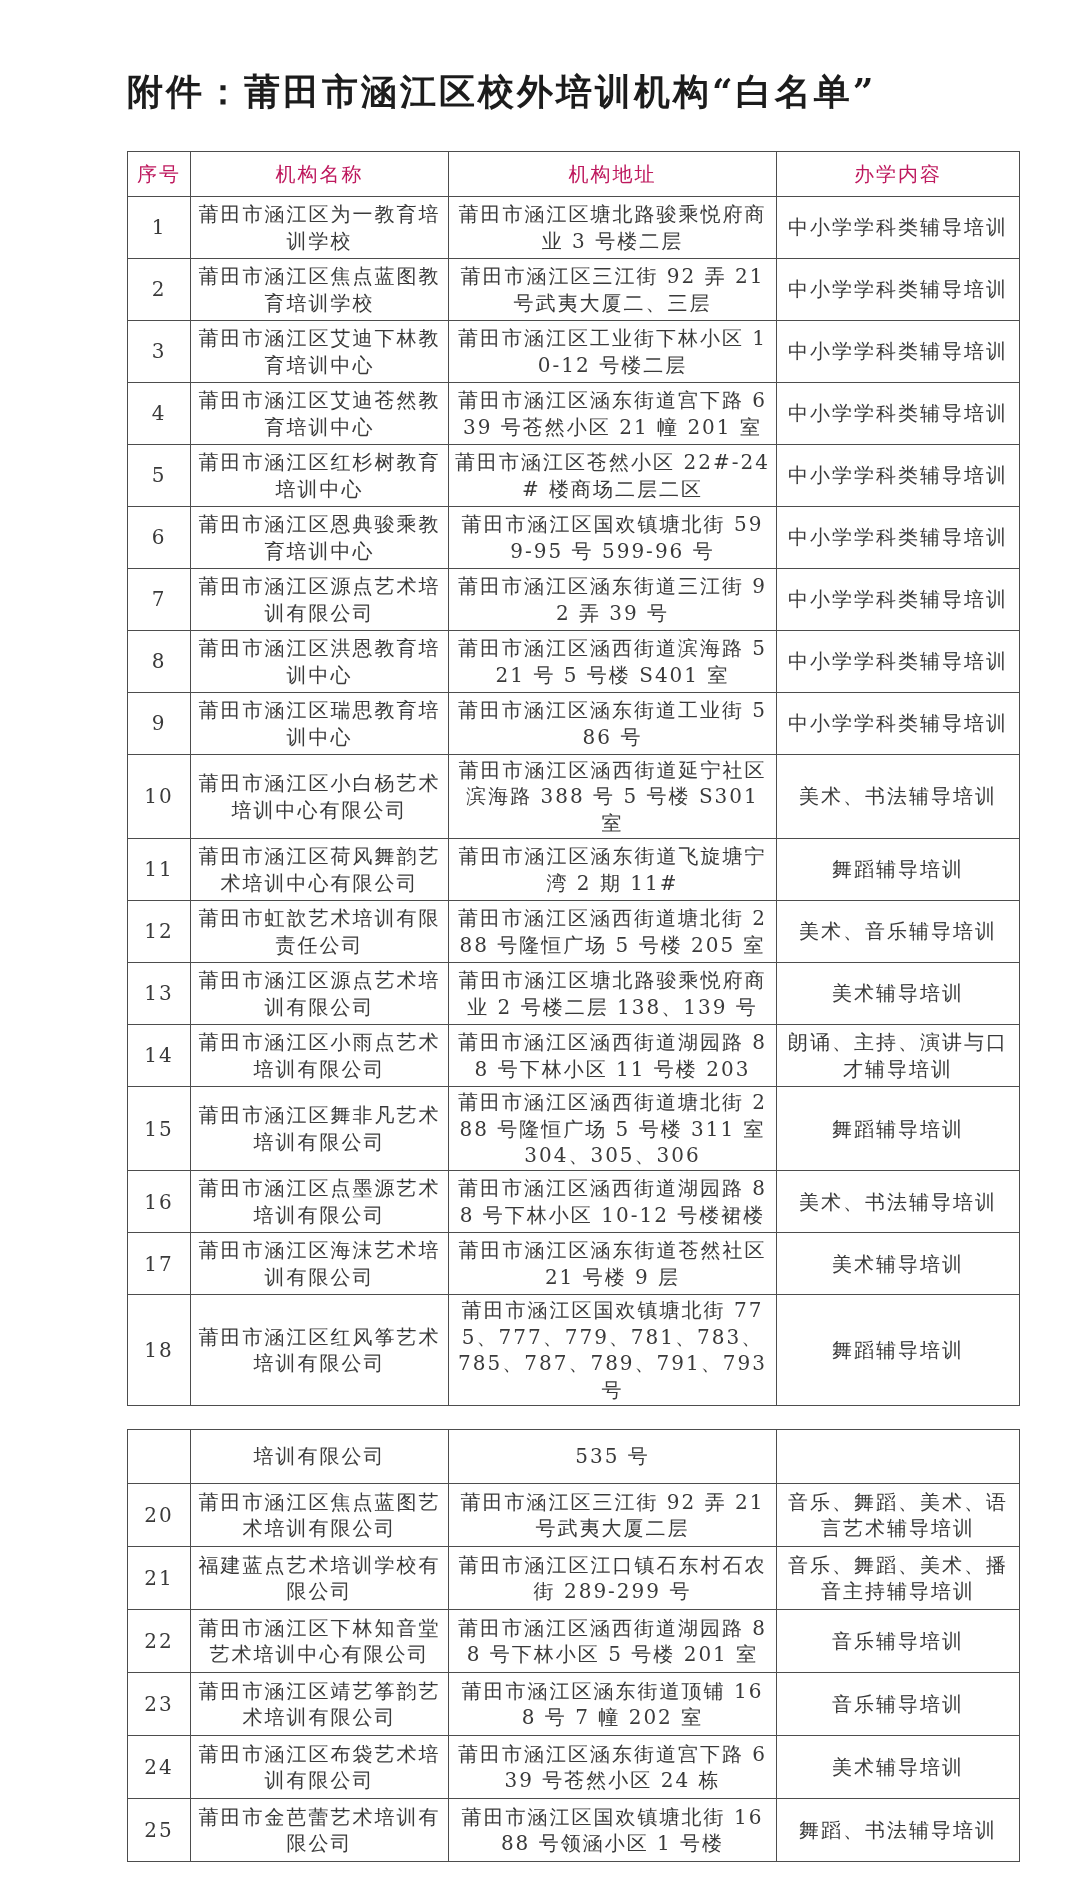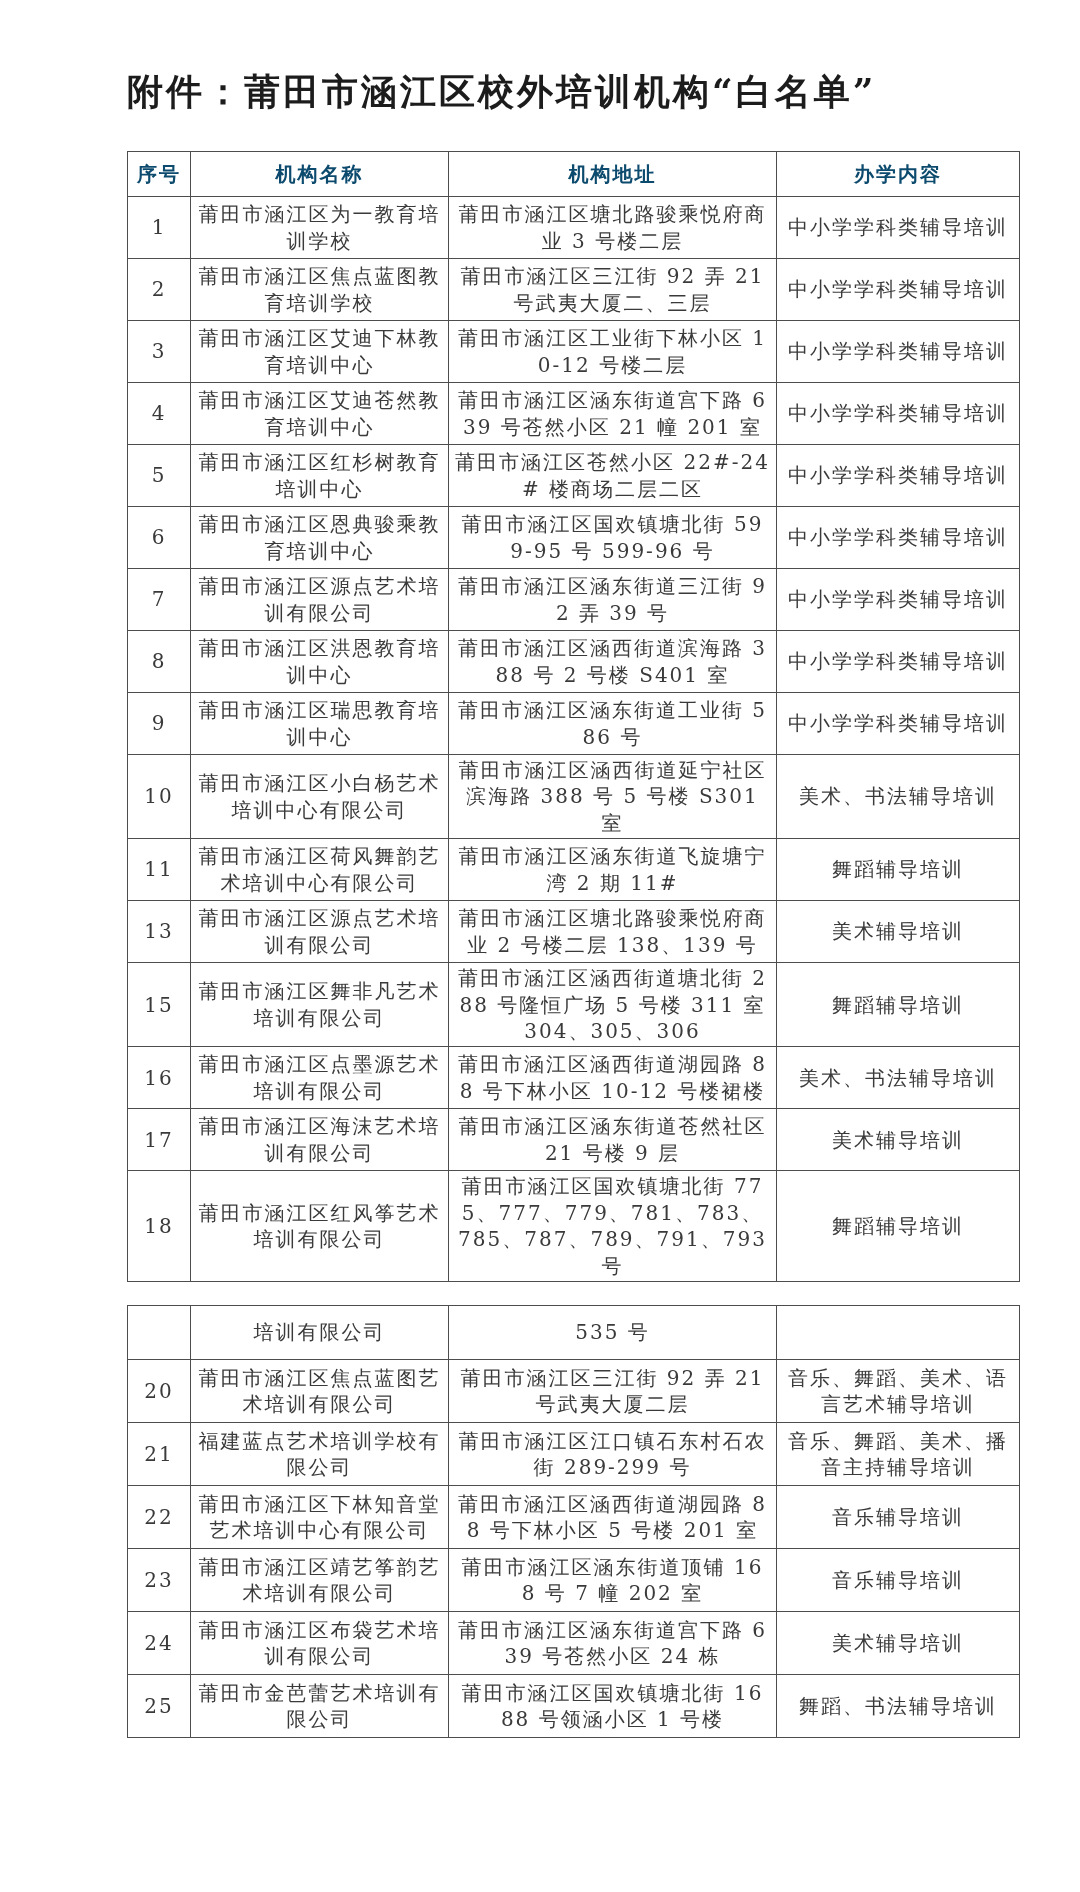--- a/index.html
+++ b/index.html
@@ -37,23 +37,23 @@
     text-align:center;
     vertical-align:middle;
     font-size:20px;
     letter-spacing:2px;
     line-height:1.32;
     padding:2px 6px;
     color:#3a3a3a;
     word-break:break-all;
   }
   th{
-    font-weight:bold;
+    font-weight:normal;
     height:40px;
-    color:#0c4a6e;
+    color:#be185d;
   }
   #table1 td{height:57px;}
   #table1 tr:last-child td{height:44px;}
   #table2{margin-top:23px;}
   #table2 td{height:58px;margin-left:36px;}
   #table2 tr:first-child td{height:49px;}
 </style>
 </head>
 <body>
 
@@ -115,21 +115,21 @@
         </tr>
         <tr>
           <td>7</td>
           <td>莆田市涵江区源点艺术培训有限公司</td>
           <td>莆田市涵江区涵东街道三江街 92 弄 39 号</td>
           <td>中小学学科类辅导培训</td>
         </tr>
         <tr>
           <td>8</td>
           <td>莆田市涵江区洪恩教育培训中心</td>
-          <td>莆田市涵江区涵西街道滨海路 388 号 2 号楼 S401 室</td>
+          <td>莆田市涵江区涵西街道滨海路 521 号 5 号楼 S401 室</td>
           <td>中小学学科类辅导培训</td>
         </tr>
         <tr>
           <td>9</td>
           <td>莆田市涵江区瑞思教育培训中心</td>
           <td>莆田市涵江区涵东街道工业街 586 号</td>
           <td>中小学学科类辅导培训</td>
         </tr>
         <tr>
           <td>10</td>
@@ -137,24 +137,36 @@
           <td>莆田市涵江区涵西街道延宁社区滨海路 388 号 5 号楼 S301 室</td>
           <td>美术、书法辅导培训</td>
         </tr>
         <tr>
           <td>11</td>
           <td>莆田市涵江区荷风舞韵艺术培训中心有限公司</td>
           <td>莆田市涵江区涵东街道飞旋塘宁湾 2 期 11#</td>
           <td>舞蹈辅导培训</td>
         </tr>
         <tr>
+          <td>12</td>
+          <td>莆田市虹歆艺术培训有限责任公司</td>
+          <td>莆田市涵江区涵西街道塘北街 288 号隆恒广场 5 号楼 205 室</td>
+          <td>美术、音乐辅导培训</td>
+        </tr>
+        <tr>
           <td>13</td>
           <td>莆田市涵江区源点艺术培训有限公司</td>
           <td>莆田市涵江区塘北路骏乘悦府商业 2 号楼二层 138、139 号</td>
           <td>美术辅导培训</td>
+        </tr>
+        <tr>
+          <td>14</td>
+          <td>莆田市涵江区小雨点艺术培训有限公司</td>
+          <td>莆田市涵江区涵西街道湖园路 88 号下林小区 11 号楼 203</td>
+          <td>朗诵、主持、演讲与口才辅导培训</td>
         </tr>
         <tr>
           <td>15</td>
           <td>莆田市涵江区舞非凡艺术培训有限公司</td>
           <td>莆田市涵江区涵西街道塘北街 288 号隆恒广场 5 号楼 311 室 304、305、306</td>
           <td>舞蹈辅导培训</td>
         </tr>
         <tr>
           <td>16</td>
           <td>莆田市涵江区点墨源艺术培训有限公司</td>

